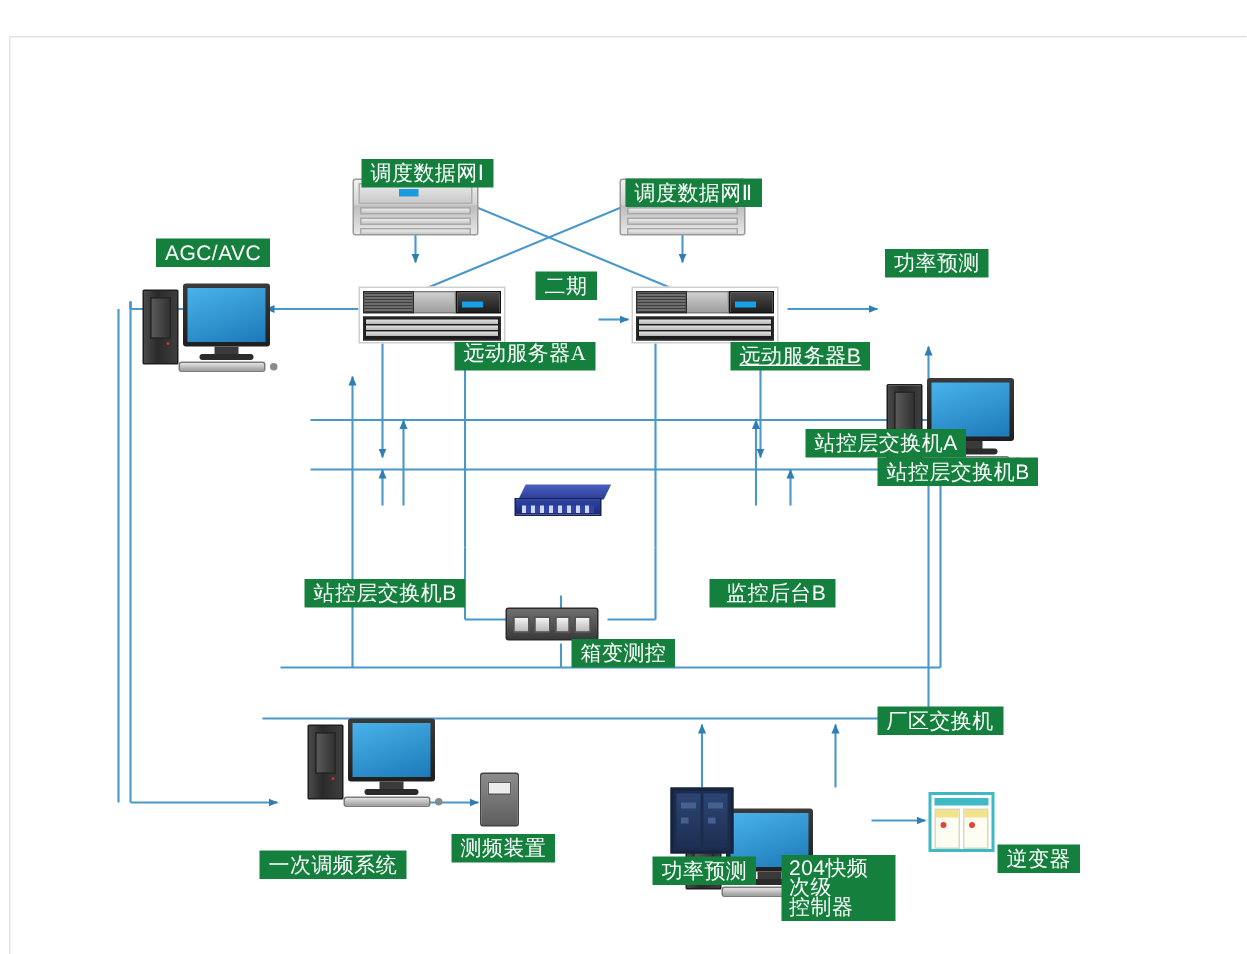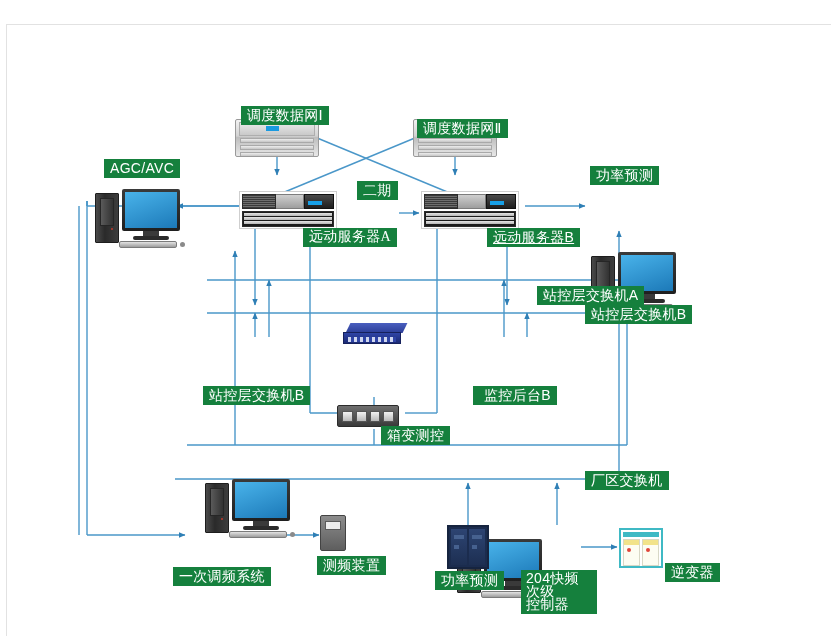--- a/index.html
+++ b/index.html
@@ -325,21 +325,21 @@
         <i></i>
         <i></i>
     </div>
     <div class="lbl" style="left:374px; top:401px;">箱变测控</div>
 
     <div class="lbl" style="left:578px; top:446px;">厂区交换机</div>
 
     <div class="lbl" style="left:166px; top:542px;">一次调频系统</div>
 
     <div class="dev boxdev" style="left:313px; top:490px;"></div>
-    <div class="lbl" style="left:294px; top:531px;margin-left:16px;">测频装置</div>
+    <div class="lbl" style="left:294px; top:531px;">测频装置</div>
 
     <div class="dev cab" style="left:440px; top:500px;">
       <i></i>
         <i></i>
     </div>
     <div class="lbl" style="left:428px; top:546px;">功率预测</div>
 
     <div class="lbl two" style="left:514px; top:545px; width:76px;">
       <span>204快频次级</span><br>
       <span>控制器</span>

